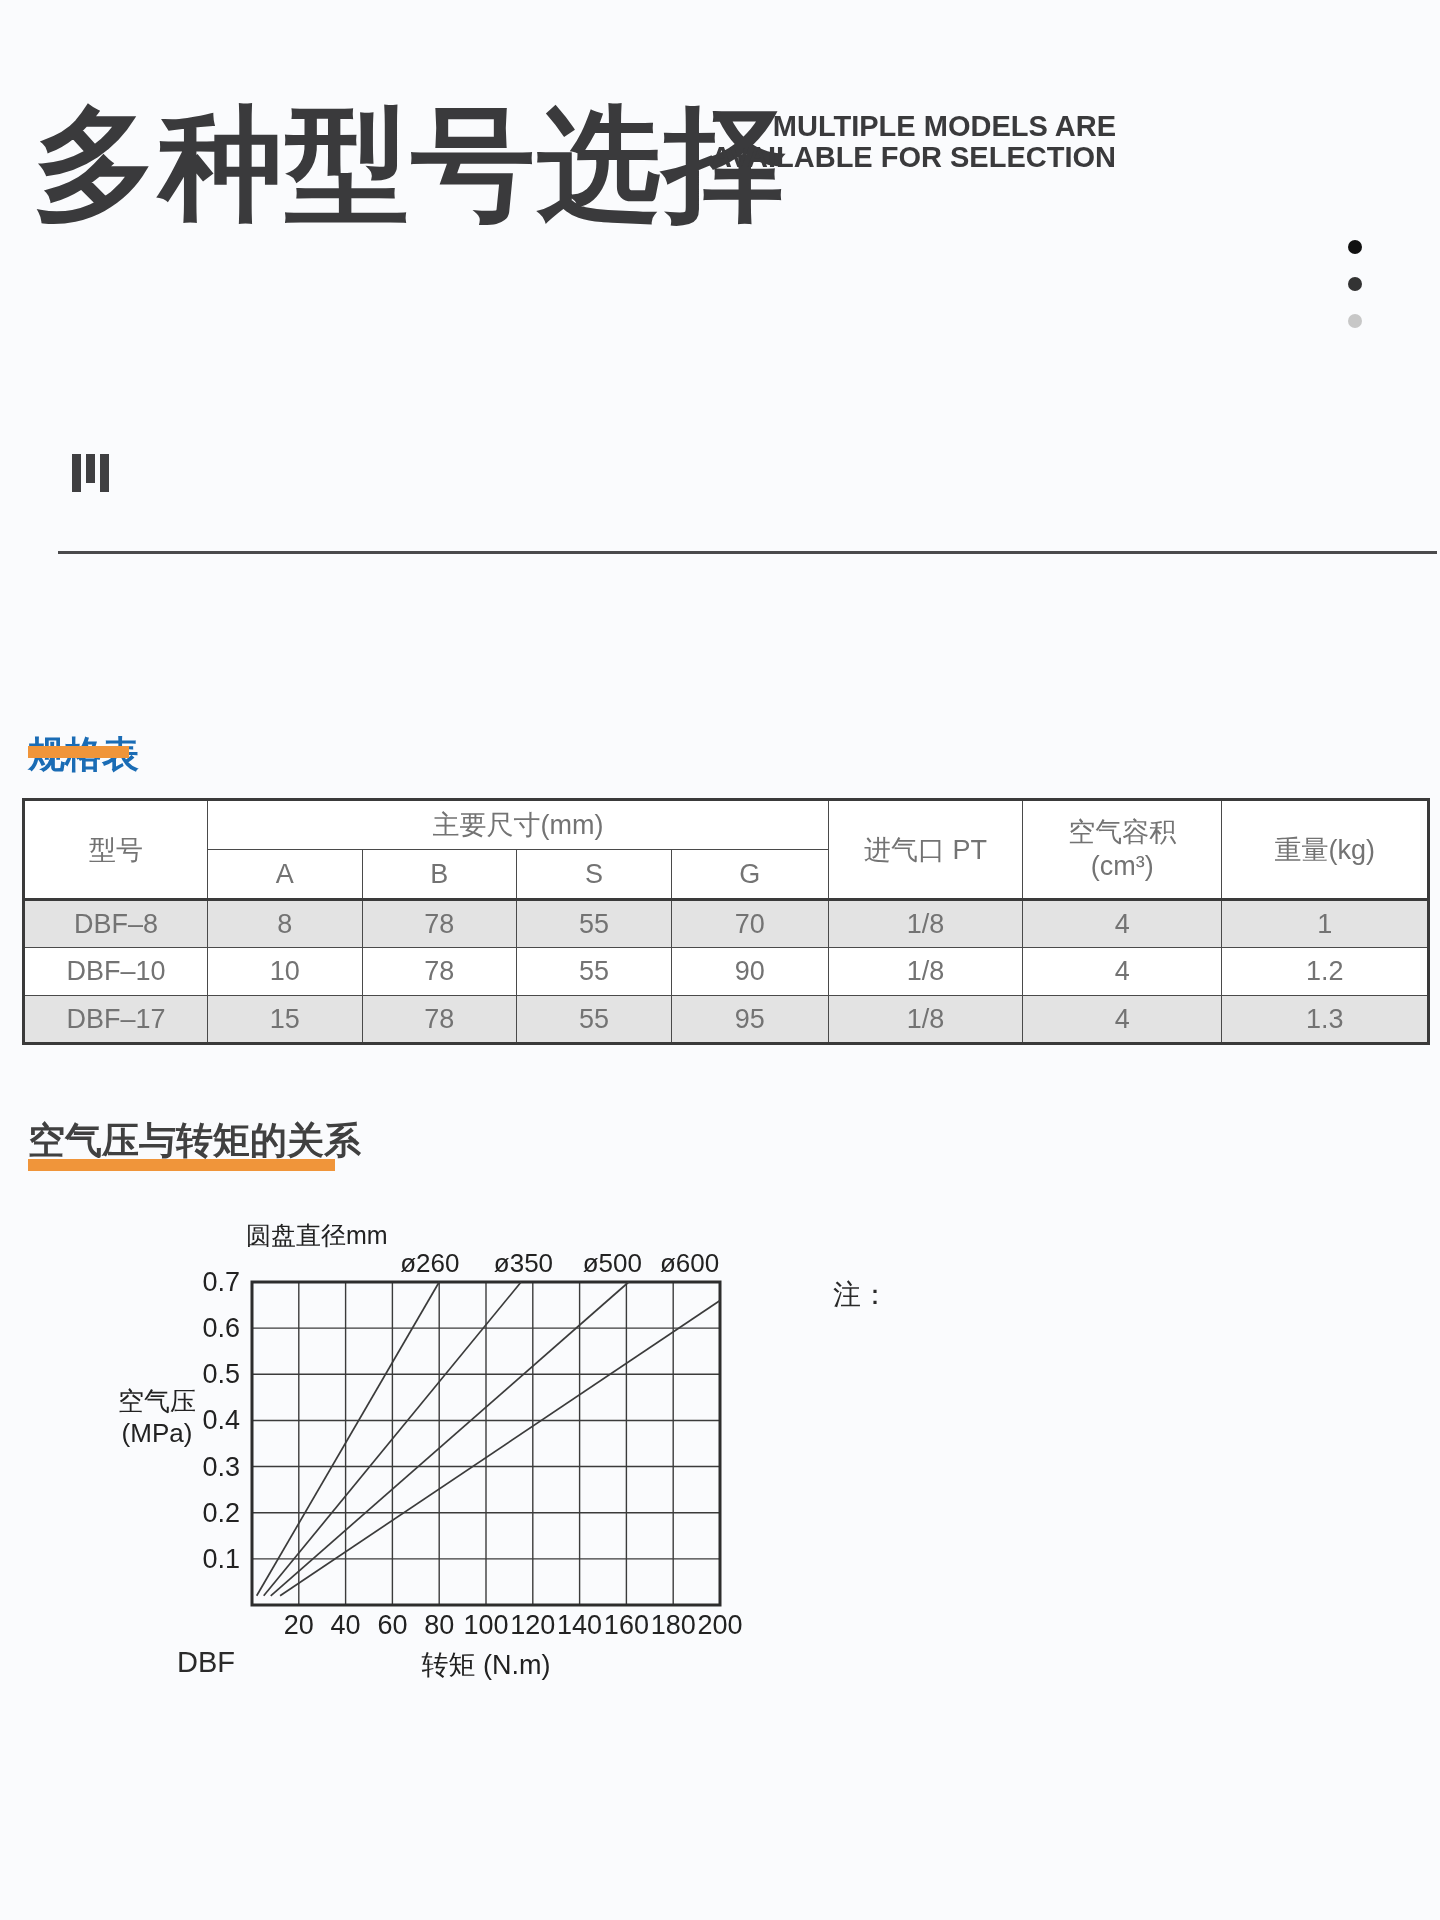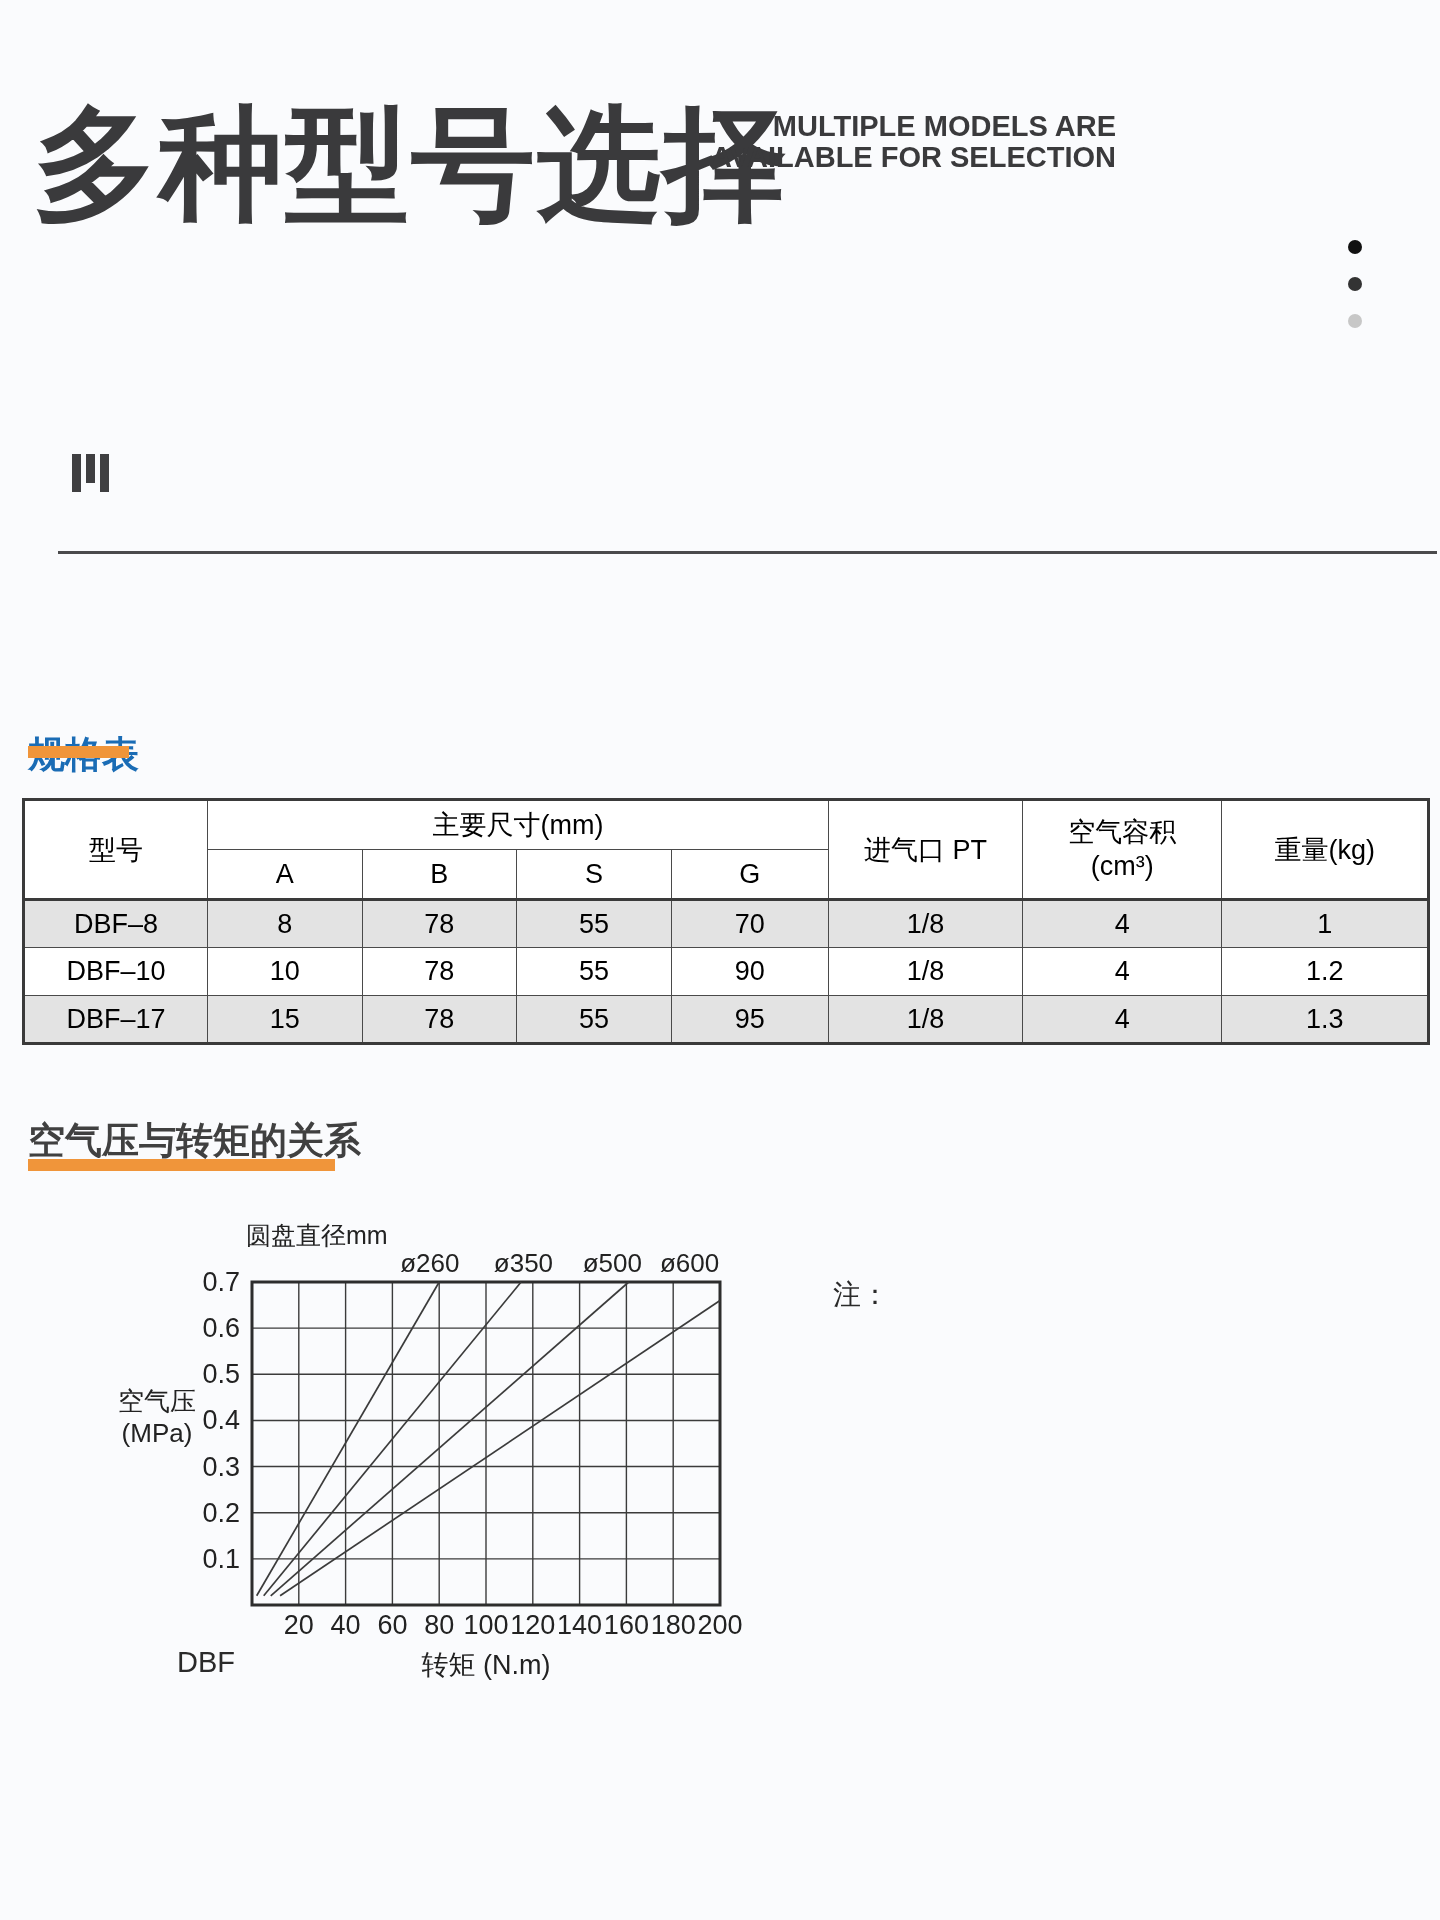--- a/index.html
+++ b/index.html
@@ -29,21 +29,21 @@
   .logo-mark i.b2 { height:29px; }
   .logo-mark i.b3 { height:38px; }
   .divider { position:absolute; left:58px; top:551px; width:1379px; height:3px; background:#4a4a4c; }
   
   .sec-head { position:absolute; font-size:37px; font-weight:bold; white-space:nowrap; }
   .sec-bar  { position:absolute; height:12px; }
   
   .spec-table {
     position:absolute; left:22px; top:798px; width:1408px;
     border-collapse:collapse; table-layout:fixed;
-    font-size:27px; color:#000000; text-align:center;padding-left:28px;
+    font-size:27px; color:#737373; text-align:center;padding-left:28px;
   }
   .spec-table th, .spec-table td {
     border:1px solid #4a4a4a; font-weight:normal;
     vertical-align:middle; padding:0;
   }
   .spec-table thead th { background:#ffffff; height:50px; }
   .spec-table tbody td { height:48px; }
   .spec-table { border:3px solid #3a3a3a; }
   .spec-table thead tr.h1 th { border-top:3px solid #3a3a3a; }
   .spec-table thead tr.h2 th { border-bottom:3px solid #3a3a3a; }

